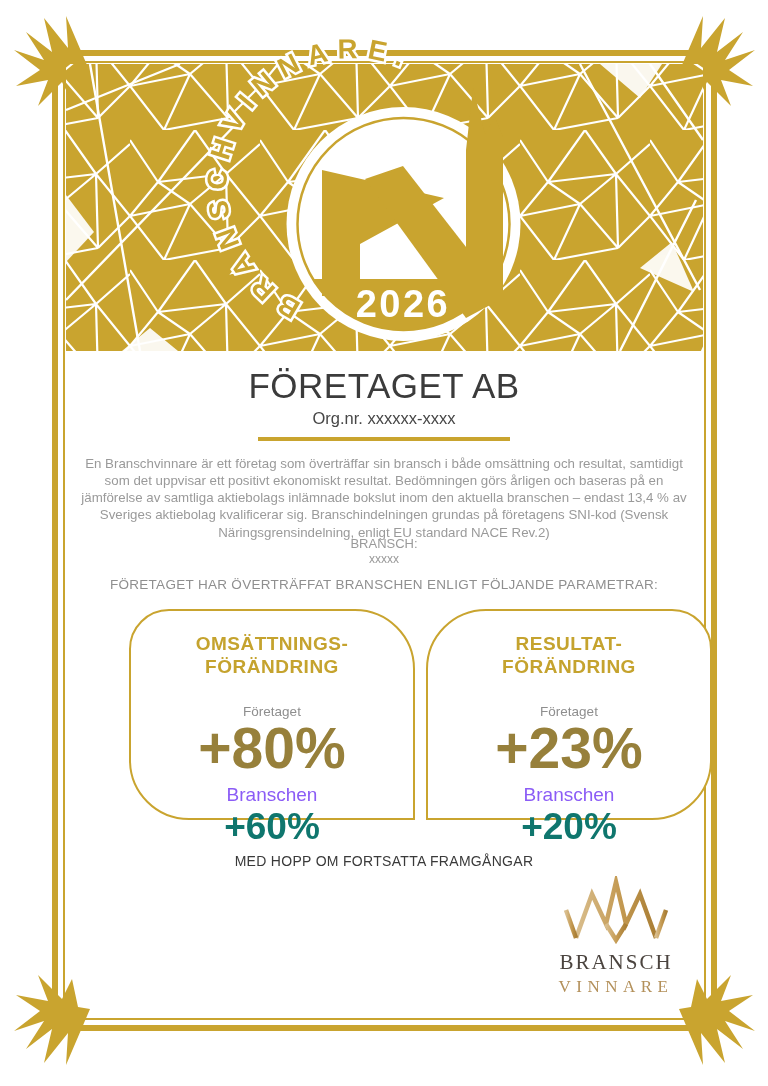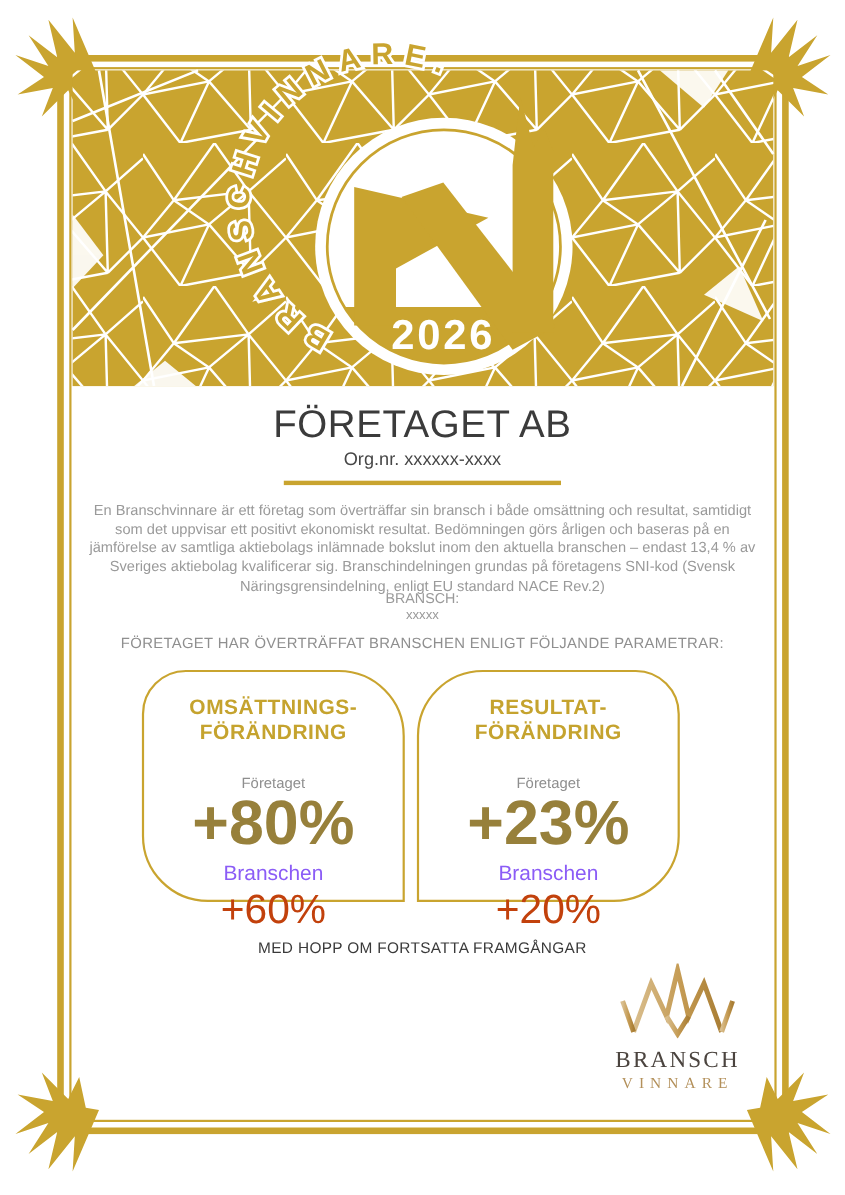--- a/index.html
+++ b/index.html
@@ -10,40 +10,40 @@
 
   .title{top:366px;font-size:35px;color:#3b3b3b;letter-spacing:.5px;}
   .orgnr{top:409px;font-size:16.5px;color:#474747;}
   .divider{top:437px;left:258px;width:252px;height:3.5px;background:#C9A42F;}
   .para{top:455px;left:76px;width:616px;font-size:13.3px;line-height:1.29;color:#9a9a9a;text-align:center;}
   .bransch-label{top:536px;font-size:13px;color:#9a9a9a;}
   .bransch-value{top:552px;font-size:12px;color:#9a9a9a;}
   .params{top:577px;font-size:13.5px;color:#8f8f8f;letter-spacing:.3px;}
 
   .boxes{top:609px;left:129px;display:flex;gap:11px;}
-  .box{box-sizing:border-box;width:239px;height:211px;border:2.5px solid #C9A42F;
+  .box{box-sizing:border-box;width:286px;height:211px;border:2.5px solid #C9A42F;
        text-align:center;padding-top:21px;background:#fff;}
   .box-left{border-radius:40px 60px 0 60px;}
   .box-right{border-radius:60px 40px 60px 0;}
   .box-title{font-size:19px;font-weight:bold;color:#C5A32E;line-height:1.22;letter-spacing:.5px;}
   .mini-label{margin-top:26px;font-size:13.5px;color:#8e8e8e;}
   .big-val{font-size:57px;font-weight:bold;color:#97803B;line-height:1.02;}
-  .small-val{margin-top:2px;font-size:37px;font-weight:normal;color:#c2410c;line-height:1;}
+  .small-val{margin-top:2px;font-size:37px;font-weight:bold;color:#0f766e;line-height:1;}
   .mini-label2{margin-top:7px;font-size:19px;color:#8b5cf6;}
 
   .hope{top:840px;font-size:14px;color:#3a3a3a;letter-spacing:.3px;margin-top:13px;}
   .sig-block{top:856px;left:238px;width:292px;text-align:center;}
   .sig-area{position:relative;height:70px;border-bottom:2px dotted #9e9e9e;}
   .sig-area svg{position:absolute;left:0;top:0;}
   .sig-name{margin-top:7px;font-size:14px;color:#3a3a3a;line-height:1.35;}
   .sig-co{font-size:14px;color:#3a3a3a;line-height:1.35;}
 
   .crown-block{top:876px;left:546px;width:140px;text-align:center;}
   .crown-title{font-family:"Liberation Serif","DejaVu Serif",serif;font-size:21px;color:#4b443f;letter-spacing:2px;margin-top:2px;}
-  .crown-sub{font-family:"Liberation Serif","DejaVu Serif",serif;font-size:14px;color:#b3905a;letter-spacing:5.5px;margin-top:2px;}
+  .crown-sub{font-family:"Liberation Serif","DejaVu Serif",serif;font-size:17px;color:#b3905a;letter-spacing:5.5px;margin-top:2px;}
 </style>
 </head>
 <body>
 
 <div class="page">
 
   <svg class="abs" width="768" height="1086" viewBox="0 0 768 1086" style="left:0;top:0;">
     <defs>
       <pattern id="poly" width="130" height="130" patternUnits="userSpaceOnUse">
         <g stroke="#ffffff" stroke-width="2.2" fill="none">

